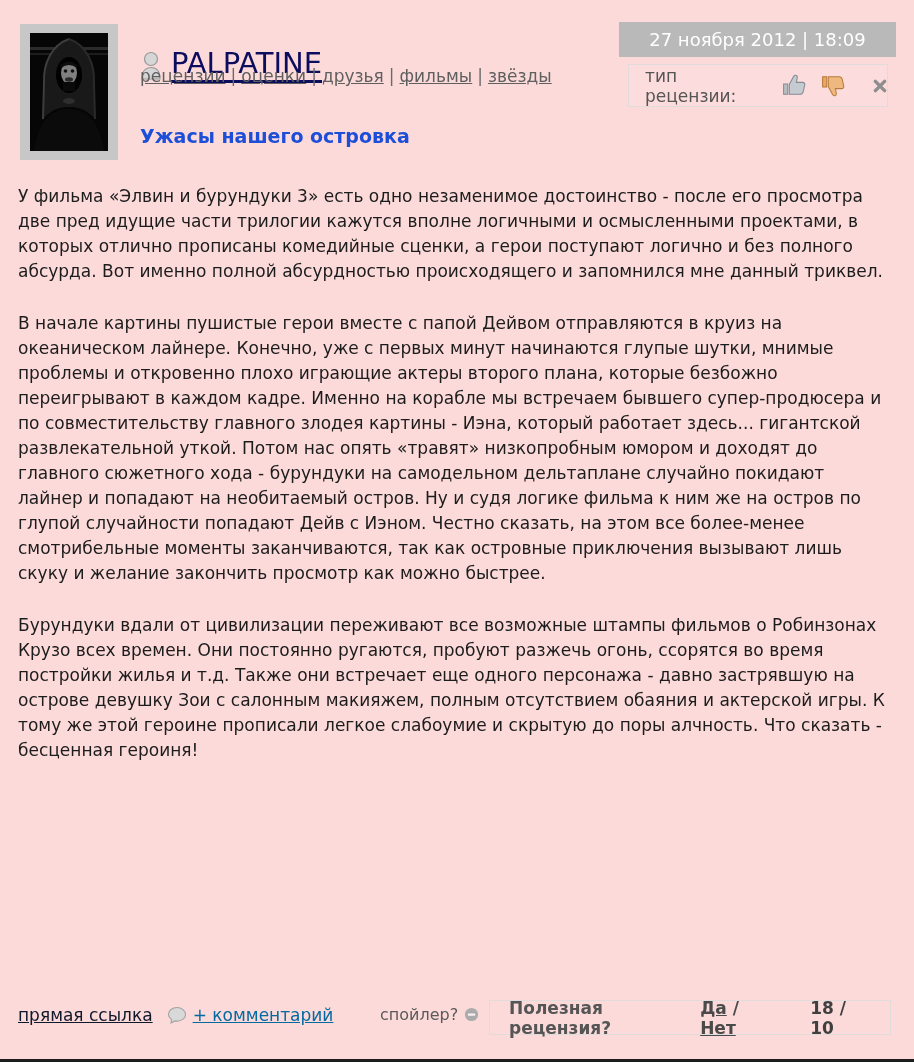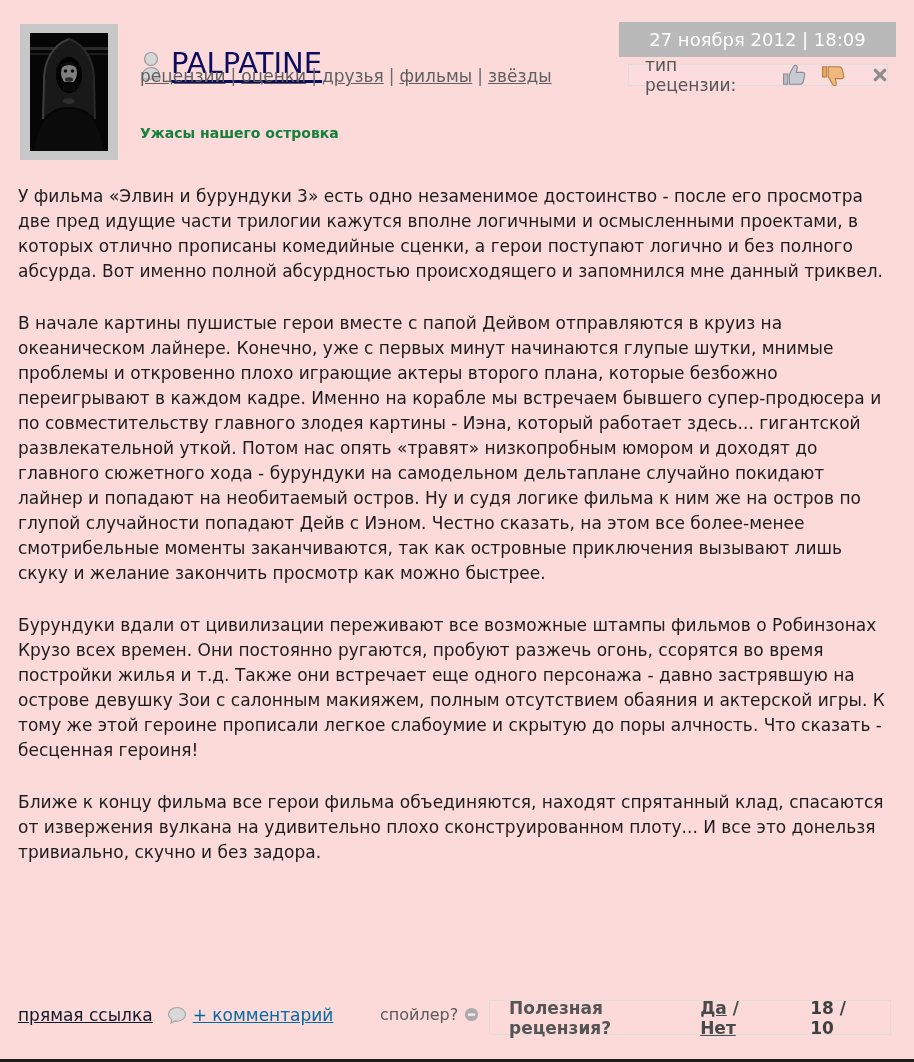--- a/index.html
+++ b/index.html
@@ -29,29 +29,29 @@
     border-bottom:3px solid #0d0d5e;line-height:1.1;cursor:pointer;
   }
   .nav-row{
     position:absolute;left:140px;top:66px;
     font-size:17px;color:#6a6a6a;
   }
   .nav-row a{color:#5f5f5f;text-decoration:underline;cursor:pointer;}
   .nav-sep{color:#6a6a6a;margin:0 5px;}
   .review-title{
     position:absolute;left:140px;top:125px;
-    font-size:14px;font-weight:bold;color:#15803d;
+    font-size:19px;font-weight:bold;color:#1d4ed8;
   }
   .date-bar{
     position:absolute;left:613px;top:22px;width:277px;height:35px;
     background:#b9b9b9;color:#ffffff;font-size:18px;
     display:flex;align-items:center;justify-content:center;margin-left:6px;
   }
   .type-box{
-    position:absolute;left:628px;top:64px;width:260px;height:22px;
+    position:absolute;left:628px;top:64px;width:260px;height:43px;
     border:1px solid #e0dcdc;background:rgba(255,255,255,0.06);
     display:flex;align-items:center;box-sizing:border-box;
   }
   .type-label{font-size:17px;color:#555;margin-left:16px;}
   .thumb{margin-left:12px;cursor:pointer;display:inline-flex;}
   .thumb-down-wrap{transform:rotate(180deg) scaleX(-1);}
   .type-close{margin-left:26px;cursor:pointer;display:inline-flex;}
   
   .review-body{
     position:absolute;left:18px;top:184px;width:874px;
@@ -143,21 +143,20 @@
       <svg width="14" height="14" viewBox="0 0 14 14">
         <path d="M2.4 2.4 L11.6 11.6 M11.6 2.4 L2.4 11.6" stroke="#8d8d8d" stroke-width="3.4" stroke-linecap="round"></path>
       </svg>
     </span>
   </div>
 
   <div class="review-body">
     <p>У фильма «Элвин и бурундуки 3» есть одно незаменимое достоинство - после его просмотра две пред идущие части трилогии кажутся вполне логичными и осмысленными проектами, в которых отлично прописаны комедийные сценки, а герои поступают логично и без полного абсурда. Вот именно полной абсурдностью происходящего и запомнился мне данный триквел.</p>
     <p>В начале картины пушистые герои вместе с папой Дейвом отправляются в круиз на океаническом лайнере. Конечно, уже с первых минут начинаются глупые шутки, мнимые проблемы и откровенно плохо играющие актеры второго плана, которые безбожно переигрывают в каждом кадре. Именно на корабле мы встречаем бывшего супер-продюсера и по совместительству главного злодея картины - Иэна, который работает здесь... гигантской развлекательной уткой. Потом нас опять «травят» низкопробным юмором и доходят до главного сюжетного хода - бурундуки на самодельном дельтаплане случайно покидают лайнер и попадают на необитаемый остров. Ну и судя логике фильма к ним же на остров по глупой случайности попадают Дейв с Иэном. Честно сказать, на этом все более-менее смотрибельные моменты заканчиваются, так как островные приключения вызывают лишь скуку и желание закончить просмотр как можно быстрее.</p>
     <p>Бурундуки вдали от цивилизации переживают все возможные штампы фильмов о Робинзонах Крузо всех времен. Они постоянно ругаются, пробуют разжечь огонь, ссорятся во время постройки жилья и т.д. Также они встречает еще одного персонажа - давно застрявшую на острове девушку Зои с салонным макияжем, полным отсутствием обаяния и актерской игры. К тому же этой героине прописали легкое слабоумие и скрытую до поры алчность. Что сказать - бесценная героиня!</p>
-    <p>Ближе к концу фильма все герои фильма объединяются, находят спрятанный клад, спасаются от извержения вулкана на удивительно плохо сконструированном плоту... И все это донельзя тривиально, скучно и без задора.</p>
   </div>
 
   <div class="footer-left">
     <a class="direct-link">прямая ссылка</a>
     <span class="bubble-wrap">
       <svg width="20" height="20" viewBox="0 0 20 20">
         <path d="M10 2.5 c-4.7 0-8.5 3-8.5 6.7 0 2.1 1.2 4 3.1 5.2 L4 18 l3.8-2.1 c.7.1 1.4.2 2.2.2 4.7 0 8.5-3 8.5-6.7 S14.7 2.5 10 2.5 z" fill="#d9d9d9" stroke="#a3a3a3" stroke-width="1.1"></path>
       </svg>
     </span>
     <span class="add-comment">+ комментарий</span>

